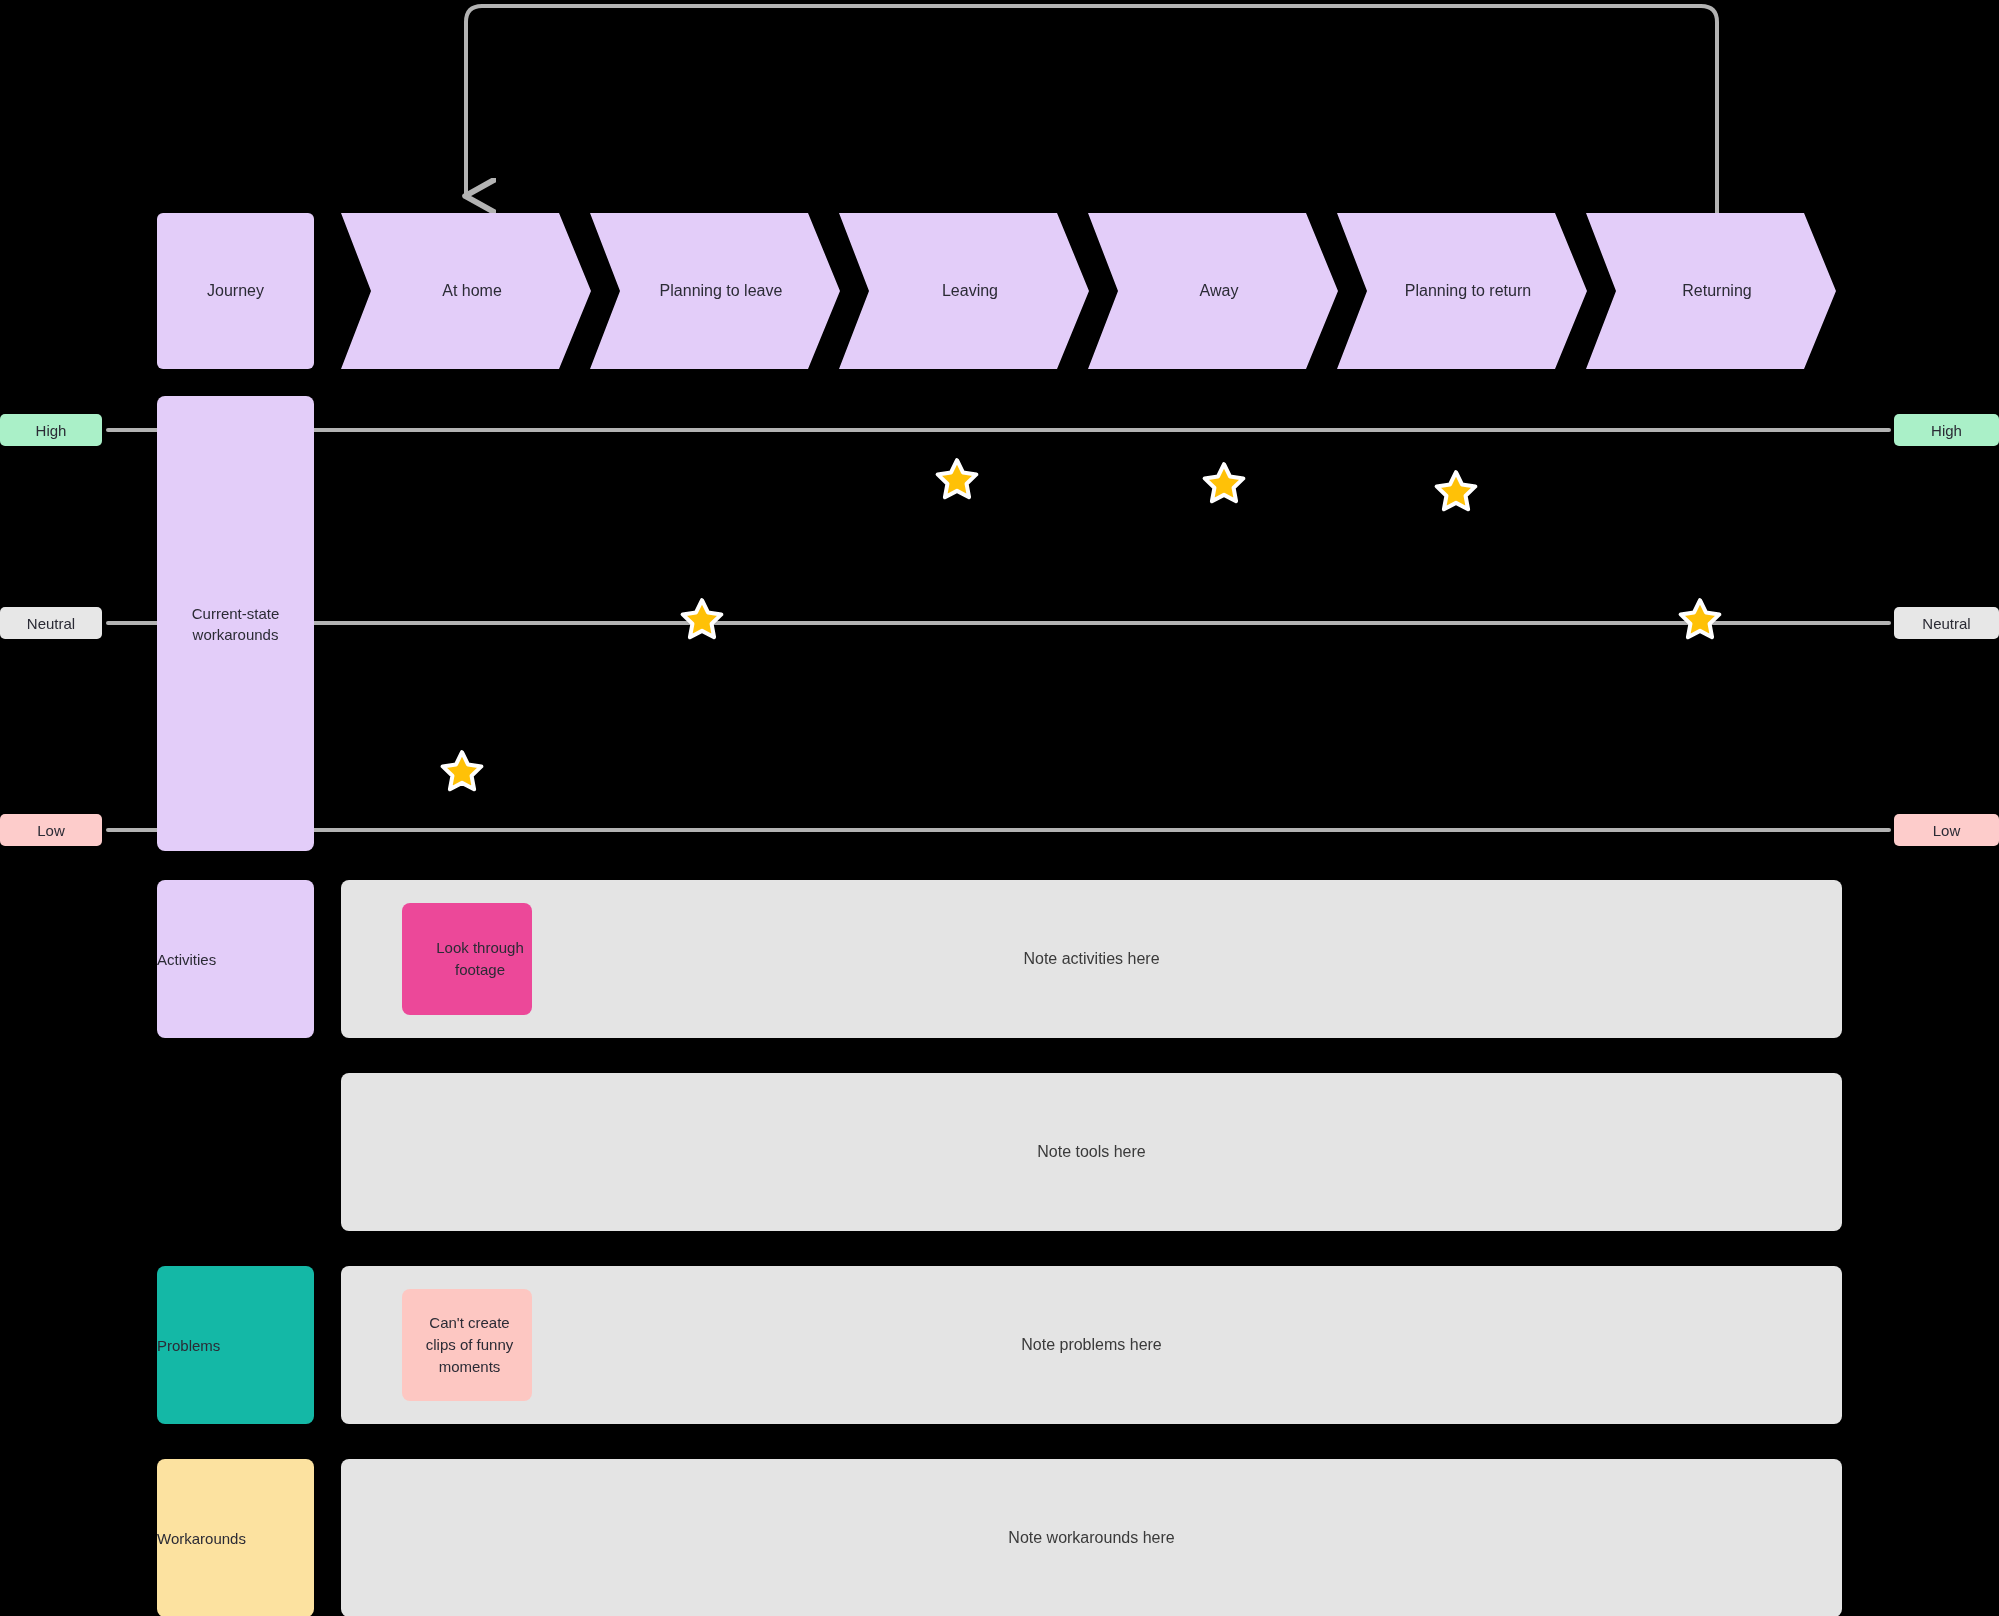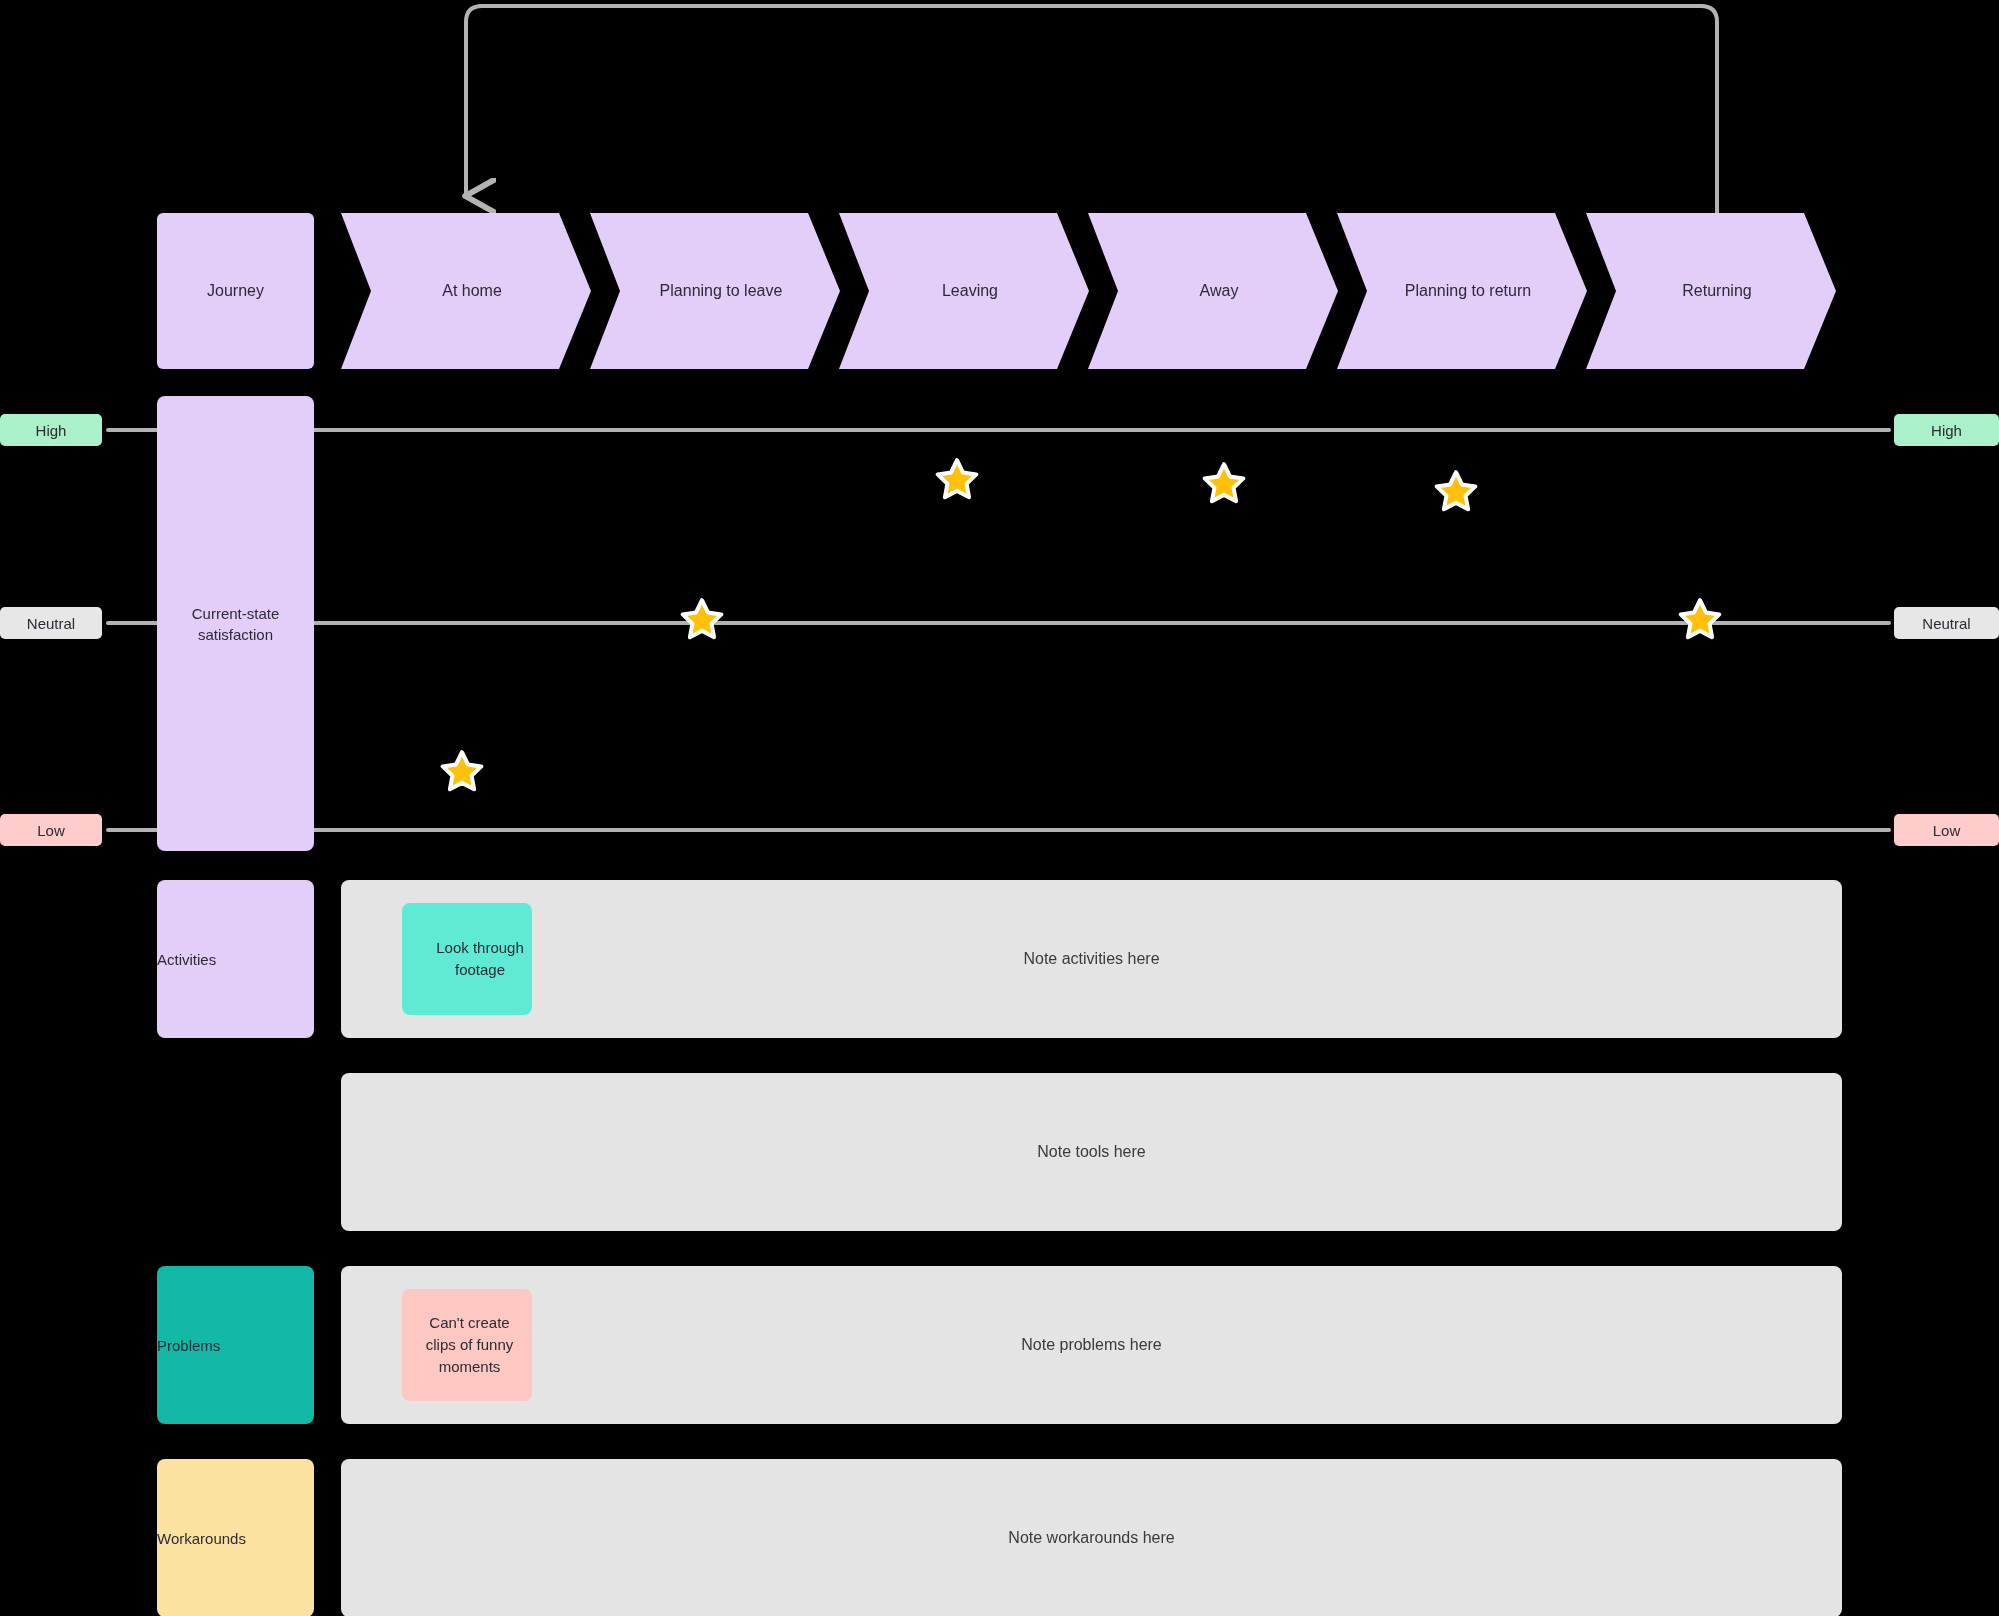--- a/index.html
+++ b/index.html
@@ -125,21 +125,21 @@
     text-align: center;
     font-size: 15px;
     color: #2b2b35;
     line-height: 1.45;
     padding: 6px;
   }
   .key-activities   { background: #E3CDF9; }
   .key-tools        { background: #BFDFFB; }
   .key-problems     { background: #14b8a6; }
   .key-workarounds  { background: #FCE2A0; }
-  .sticky-activities { background: #5eead4; padding-left: 32px; }
+  .sticky-activities { background: #ec4899; padding-left: 32px; }
   .sticky-problems   { background: #FDC7C2; }
 </style>
 </head>
 <body>
 
 <div id="board">
 
   <svg id="loop-svg" viewBox="0 0 1999 260">
     <defs>
       <marker id="arrowhead" markerWidth="10" markerHeight="9" refX="4.6" refY="7.6" orient="auto">
@@ -179,21 +179,21 @@
     </div>
   </div>
 
   <div class="sat-band">
 
     <div class="sat-line" style="top:32px;"></div>
     <div class="sat-line" style="top:225px;"></div>
     <div class="sat-line" style="top:432px;"></div>
 
     <div class="sat-title-box">
-      <span>Current-state satisfaction</span>
+      <span>Current-state workarounds</span>
     </div>
 
     <div class="axis-chip left chip-high" style="top:18px;">
       <span>High</span>
     </div>
     <div class="axis-chip left chip-neutral" style="top:211px;">
       <span>Neutral</span>
     </div>
     <div class="axis-chip left chip-low" style="top:418px;">
       <span>Low</span>

